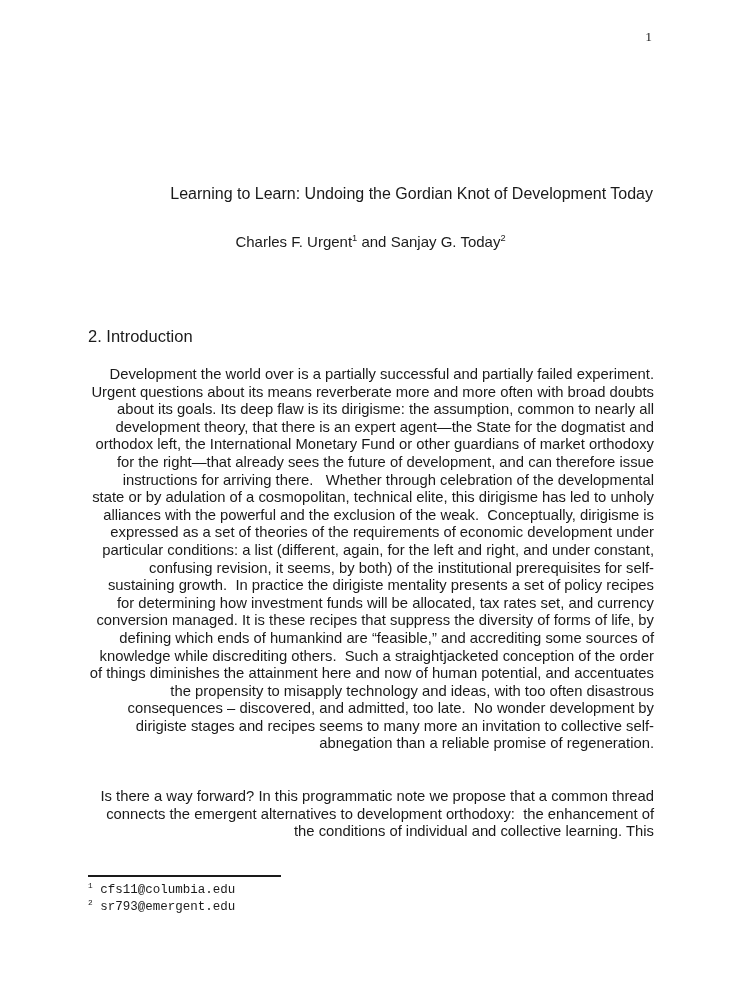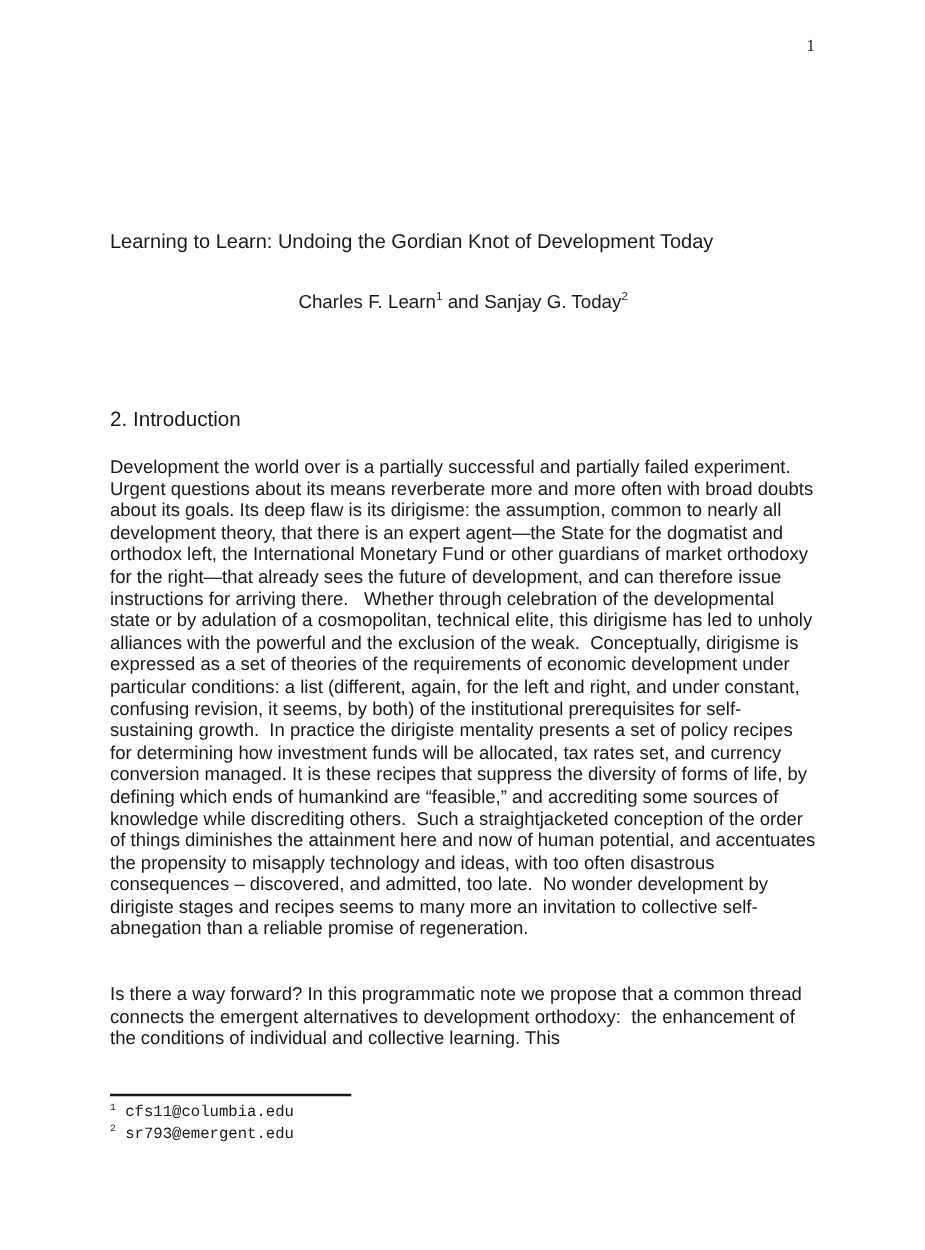--- a/index.html
+++ b/index.html
@@ -19,21 +19,21 @@
     right: 88px;
     font-family: "Liberation Serif", serif;
     font-size: 13.5px;
     color: #1a1a1a;
   }
   .title {
     position: absolute;
     top: 184px;
     left: 88px;
     width: 565px;
-    text-align: left;
+    text-align: right;
     font-size: 16px;
     font-weight: 400;
     line-height: 19px;
     color: #1a1a1a;
   }
   .authors {
     position: absolute;
     top: 233px;
     left: 88px;
     width: 565px;
@@ -55,21 +55,21 @@
     font-weight: 400;
     line-height: 19px;
   }
   .body-para {
     position: absolute;
     left: 88px;
     width: 566px;
     font-size: 14.8px;
     line-height: 17.6px;
     white-space: pre-wrap;
-    text-align: left;
+    text-align: right;
   }
   .para-1 { top: 366px; }
   .para-2 { top: 788px; }
   .footnote-rule {
     position: absolute;
     top: 875px;
     left: 88px;
     width: 193px;
     height: 0;
     border-top: 2px solid #1a1a1a;
@@ -86,21 +86,21 @@
 </style>
 </head>
 <body>
 
 <div class="page" style="background: rgb(255, 255, 255); color: rgb(26, 26, 26);">
 
   <div class="page-number">1</div>
 
   <h1 class="title">Learning to Learn: Undoing the Gordian Knot of Development Today</h1>
 
-  <div class="authors"><span>Charles F. Learn</span><sup>1</sup><span> and </span><span>Sanjay G. Today</span><sup>2</sup></div>
+  <div class="authors"><span>Charles F. Urgent</span><sup>1</sup><span> and </span><span>Sanjay G. Today</span><sup>2</sup></div>
 
   <h2 class="section-heading">2. Introduction</h2>
 
   <p class="body-para para-1">Development the world over is a partially successful and partially failed experiment.  Urgent questions about its means reverberate more and more often with broad doubts about its goals. Its deep flaw is its dirigisme: the assumption, common to nearly all development theory, that there is an expert agent—the State for the dogmatist and orthodox left, the International Monetary Fund or other guardians of market orthodoxy for the right—that already sees the future of development, and can therefore issue instructions for arriving there.   Whether through celebration of the developmental state or by adulation of a cosmopolitan, technical elite, this dirigisme has led to unholy alliances with the powerful and the exclusion of the weak.  Conceptually, dirigisme is expressed as a set of theories of the requirements of economic development under particular conditions: a list (different, again, for the left and right, and under constant, confusing revision, it seems, by both) of the institutional prerequisites for self-sustaining growth.  In practice the dirigiste mentality presents a set of policy recipes for determining how investment funds will be allocated, tax rates set, and currency conversion managed. It is these recipes that suppress the diversity of forms of life, by defining which ends of humankind are “feasible,” and accrediting some sources of knowledge while discrediting others.  Such a straightjacketed conception of the order of things diminishes the attainment here and now of human potential, and accentuates the propensity to misapply technology and ideas, with too often disastrous consequences – discovered, and admitted, too late.  No wonder development by dirigiste stages and recipes seems to many more an invitation to collective self-abnegation than a reliable promise of regeneration.</p>
 
   <p class="body-para para-2">Is there a way forward? In this programmatic note we propose that a common thread connects the emergent alternatives to development orthodoxy:  the enhancement of the conditions of individual and collective learning. This</p>
 
   <div class="footnote-rule"></div>
 
   <div class="footnotes">

